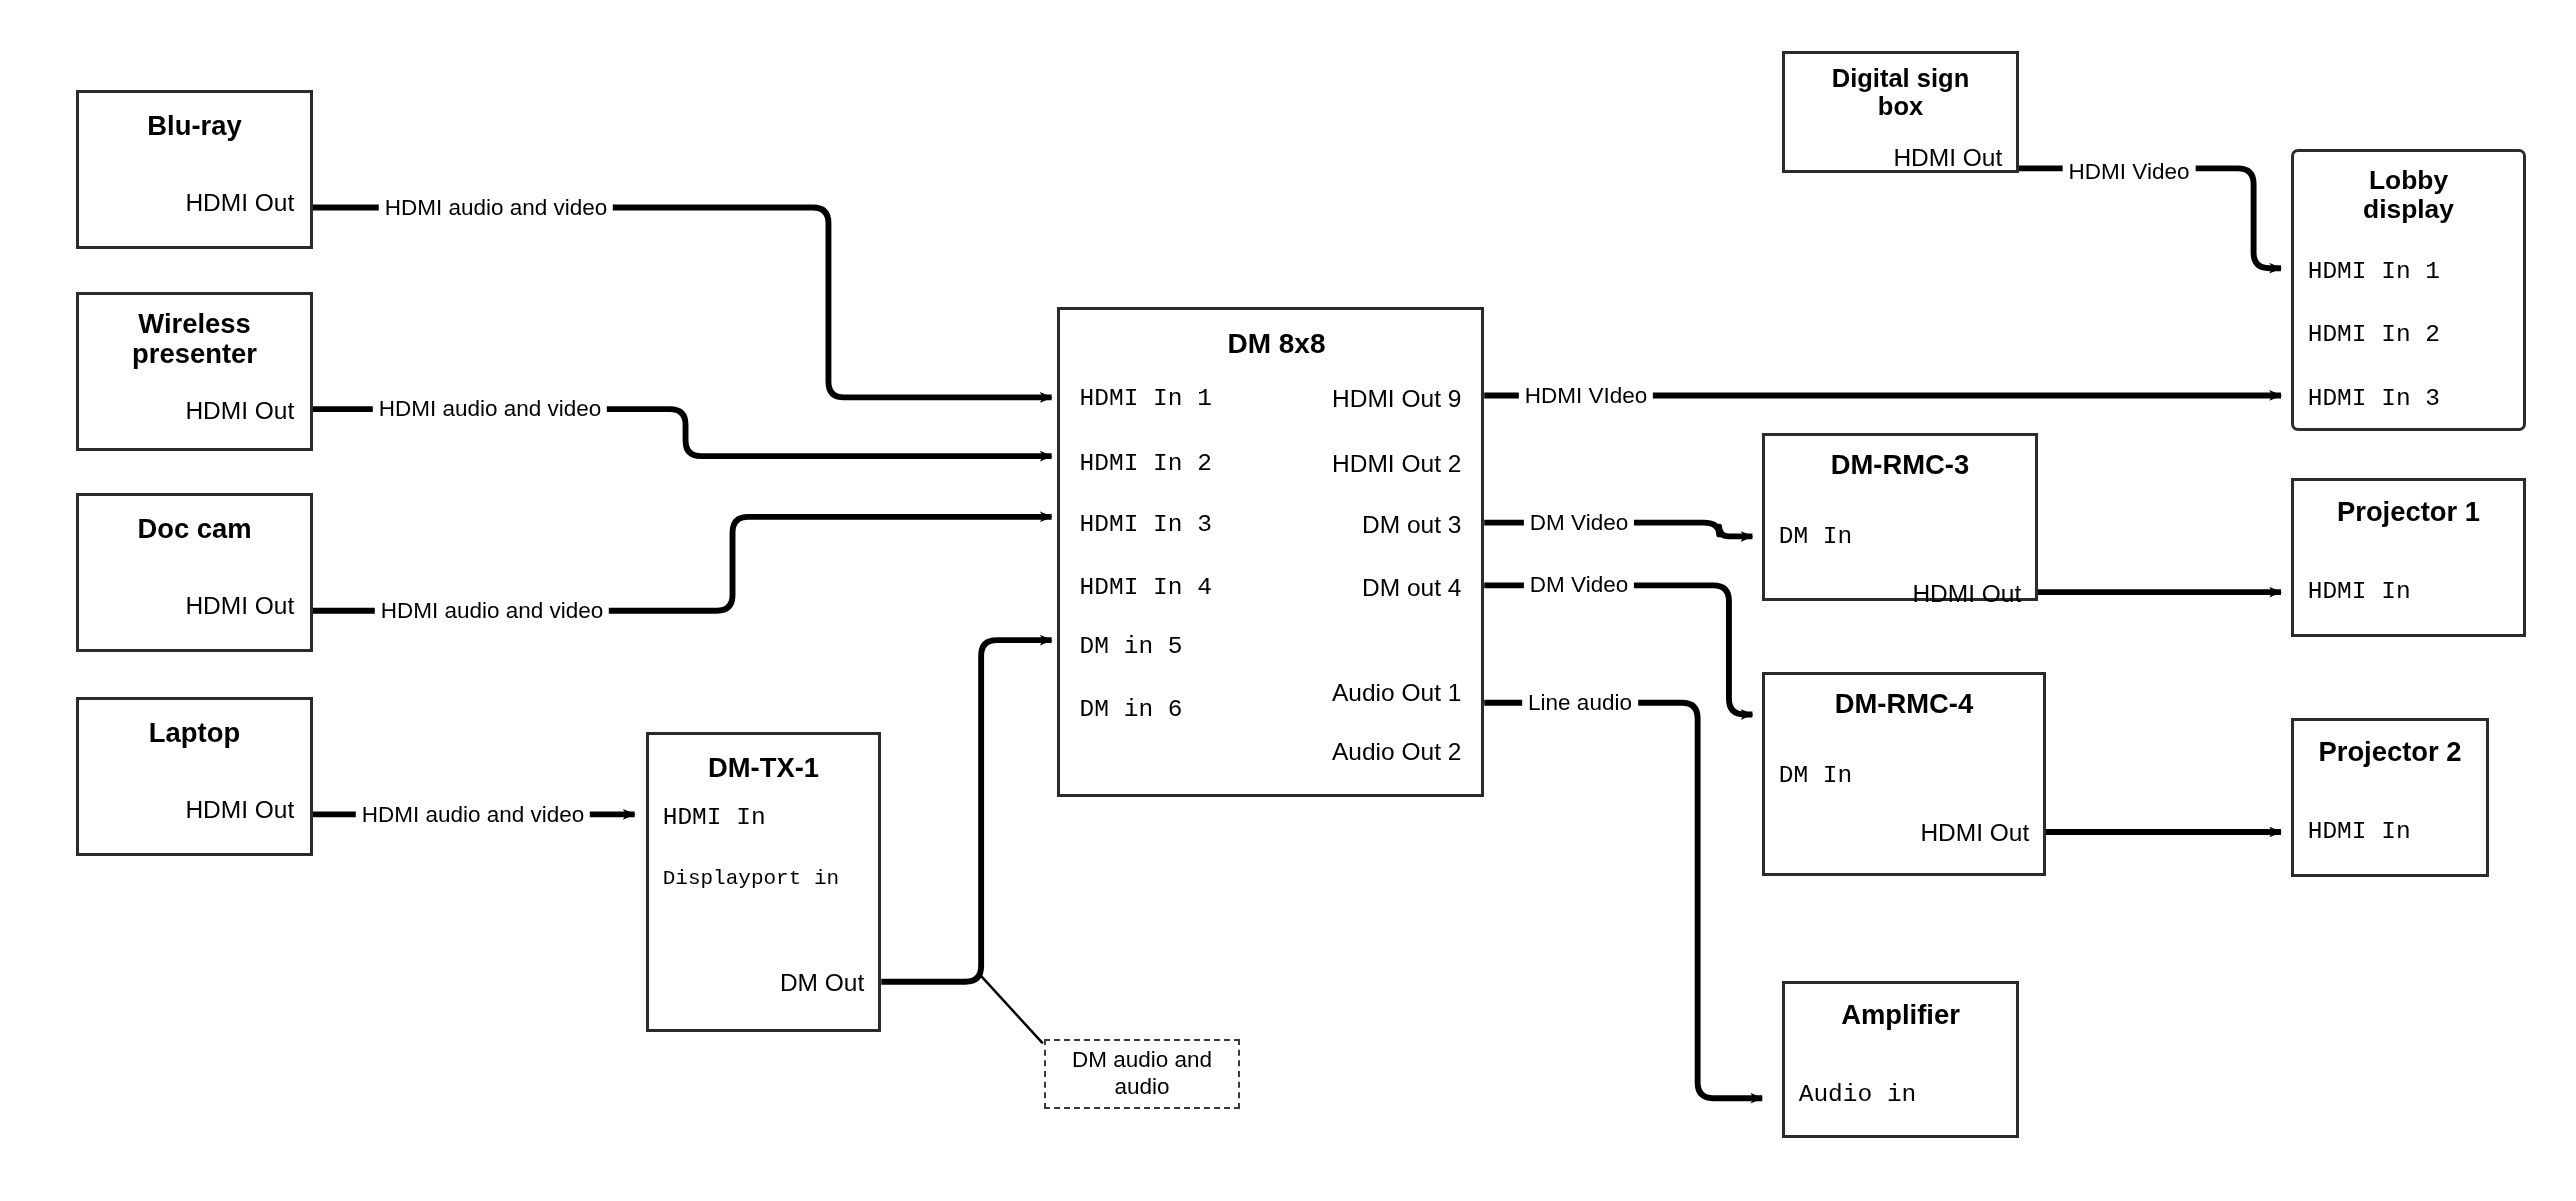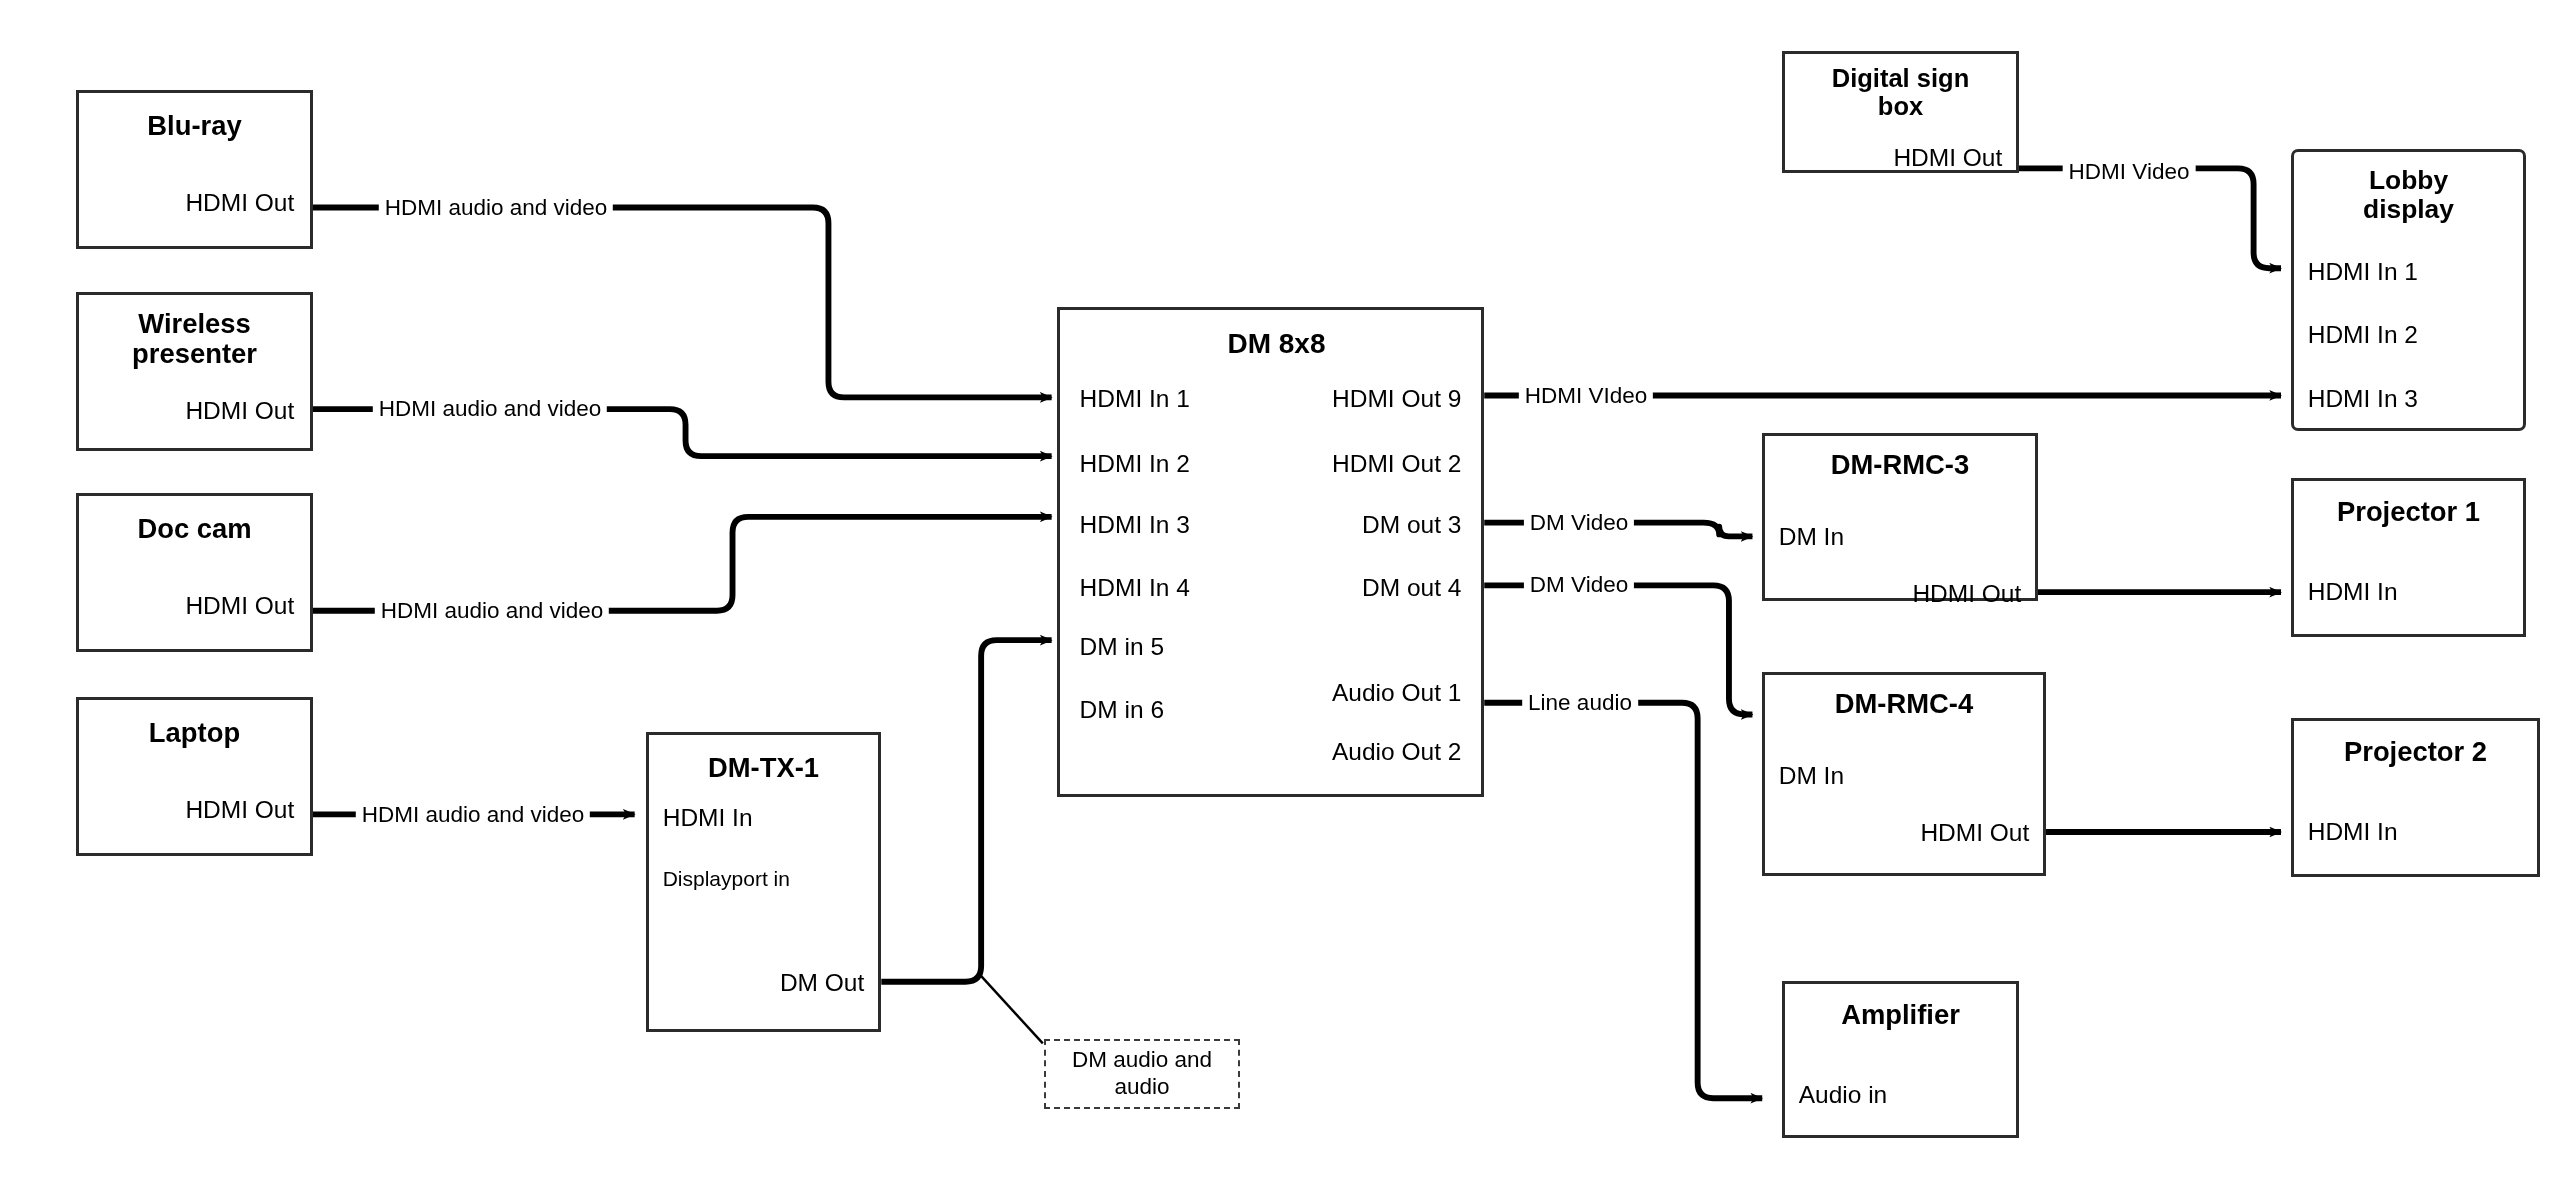--- a/index.html
+++ b/index.html
@@ -2,21 +2,21 @@
 <html><head>
 <meta charset="utf-8">
 <style>
   html,body{margin:0;padding:0;background:#ffffff;}
   body{font-family:"Liberation Sans","DejaVu Sans",sans-serif;}
   #stage{position:relative;width:2576px;height:1201px;background:#ffffff;overflow:hidden;}
   svg#wires{position:absolute;left:0;top:0;width:2576px;height:1201px;}
   .node{position:absolute;box-sizing:border-box;background:#ffffff;border:3.9px solid #2b2b2b;}
   .node .title{position:absolute;left:0;right:0;text-align:center;font-weight:bold;color:#000;line-height:1.12;}
   .port{position:absolute;color:#000;white-space:nowrap;}
-  .port.left{text-align:center;}
+  .port.left{text-align:center;font-family:Liberation Mono, monospace;}
   .port.right{text-align:right;}
   .wirelabel{position:absolute;color:#000;white-space:nowrap;background:#ffffff;padding:0 5.9px;transform:translate(-50%,-50%);text-align:center;}
   .callout{position:absolute;box-sizing:border-box;border:2px dashed #3a3a3a;background:#ffffff;
            display:flex;align-items:center;justify-content:center;text-align:center;line-height:1.18;color:#000;}
 </style>
 </head>
 <body>
 
 <div id="stage">
 
@@ -122,21 +122,21 @@
     <div class="title" style="top:13.7px;font-size:27.4px;">DM-RMC-4</div>
     <div class="port left" style="left:13.7px;top:87px;font-size:24.5px;">DM In</div>
     <div class="port right" style="right:13.7px;top:144px;font-size:24.5px;">HDMI Out</div>
   </div>
 
   <div class="node" style="left:2291px;top:478px;width:235px;height:159px;">
     <div class="title" style="top:15.7px;font-size:27.4px;">Projector 1</div>
     <div class="port left" style="left:13.7px;top:97px;font-size:24.5px;">HDMI In</div>
   </div>
 
-  <div class="node" style="left:2291px;top:718px;width:249px;height:159px;">
+  <div class="node" style="left:2291px;top:718px;width:198px;height:159px;">
     <div class="title" style="top:15.7px;font-size:27.4px;">Projector 2</div>
     <div class="port left" style="left:13.7px;top:97px;font-size:24.5px;">HDMI In</div>
   </div>
 
   <div class="node" style="left:1782px;top:981px;width:237px;height:157px;">
     <div class="title" style="top:15.7px;font-size:27.4px;">Amplifier</div>
     <div class="port left" style="left:13.7px;top:97px;font-size:24.5px;">Audio in</div>
   </div>
 
   <div class="wirelabel" style="left:496px;top:208px;font-size:22.5px;">HDMI audio and video</div>

